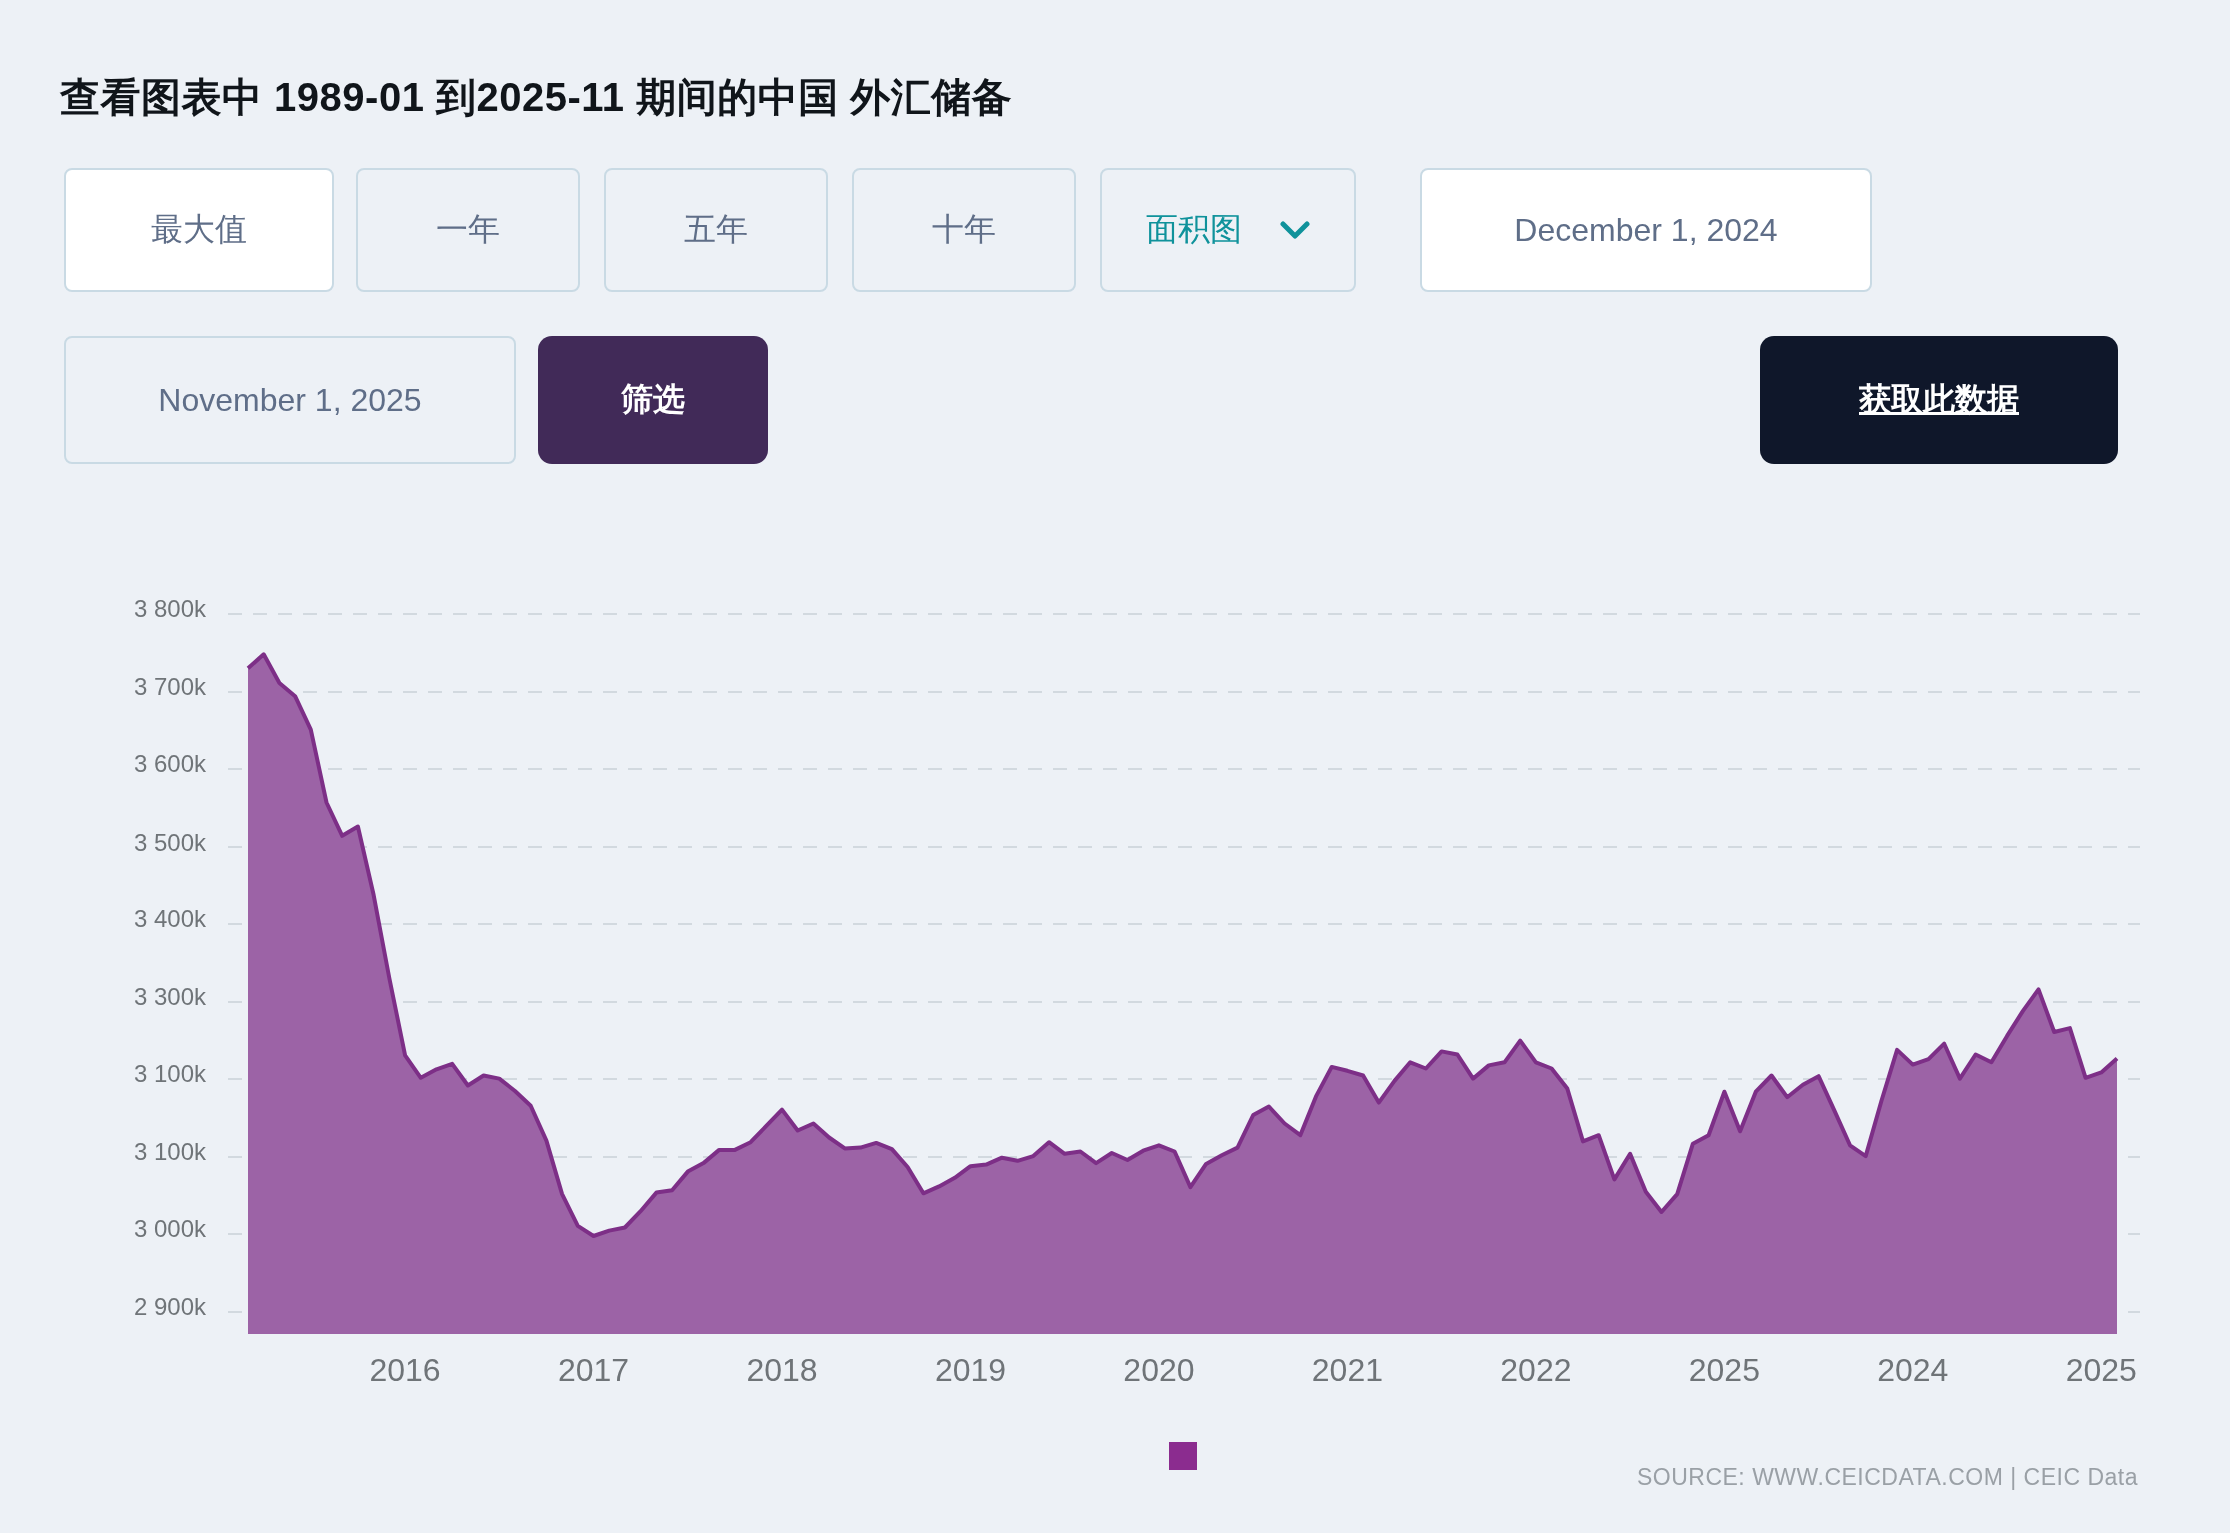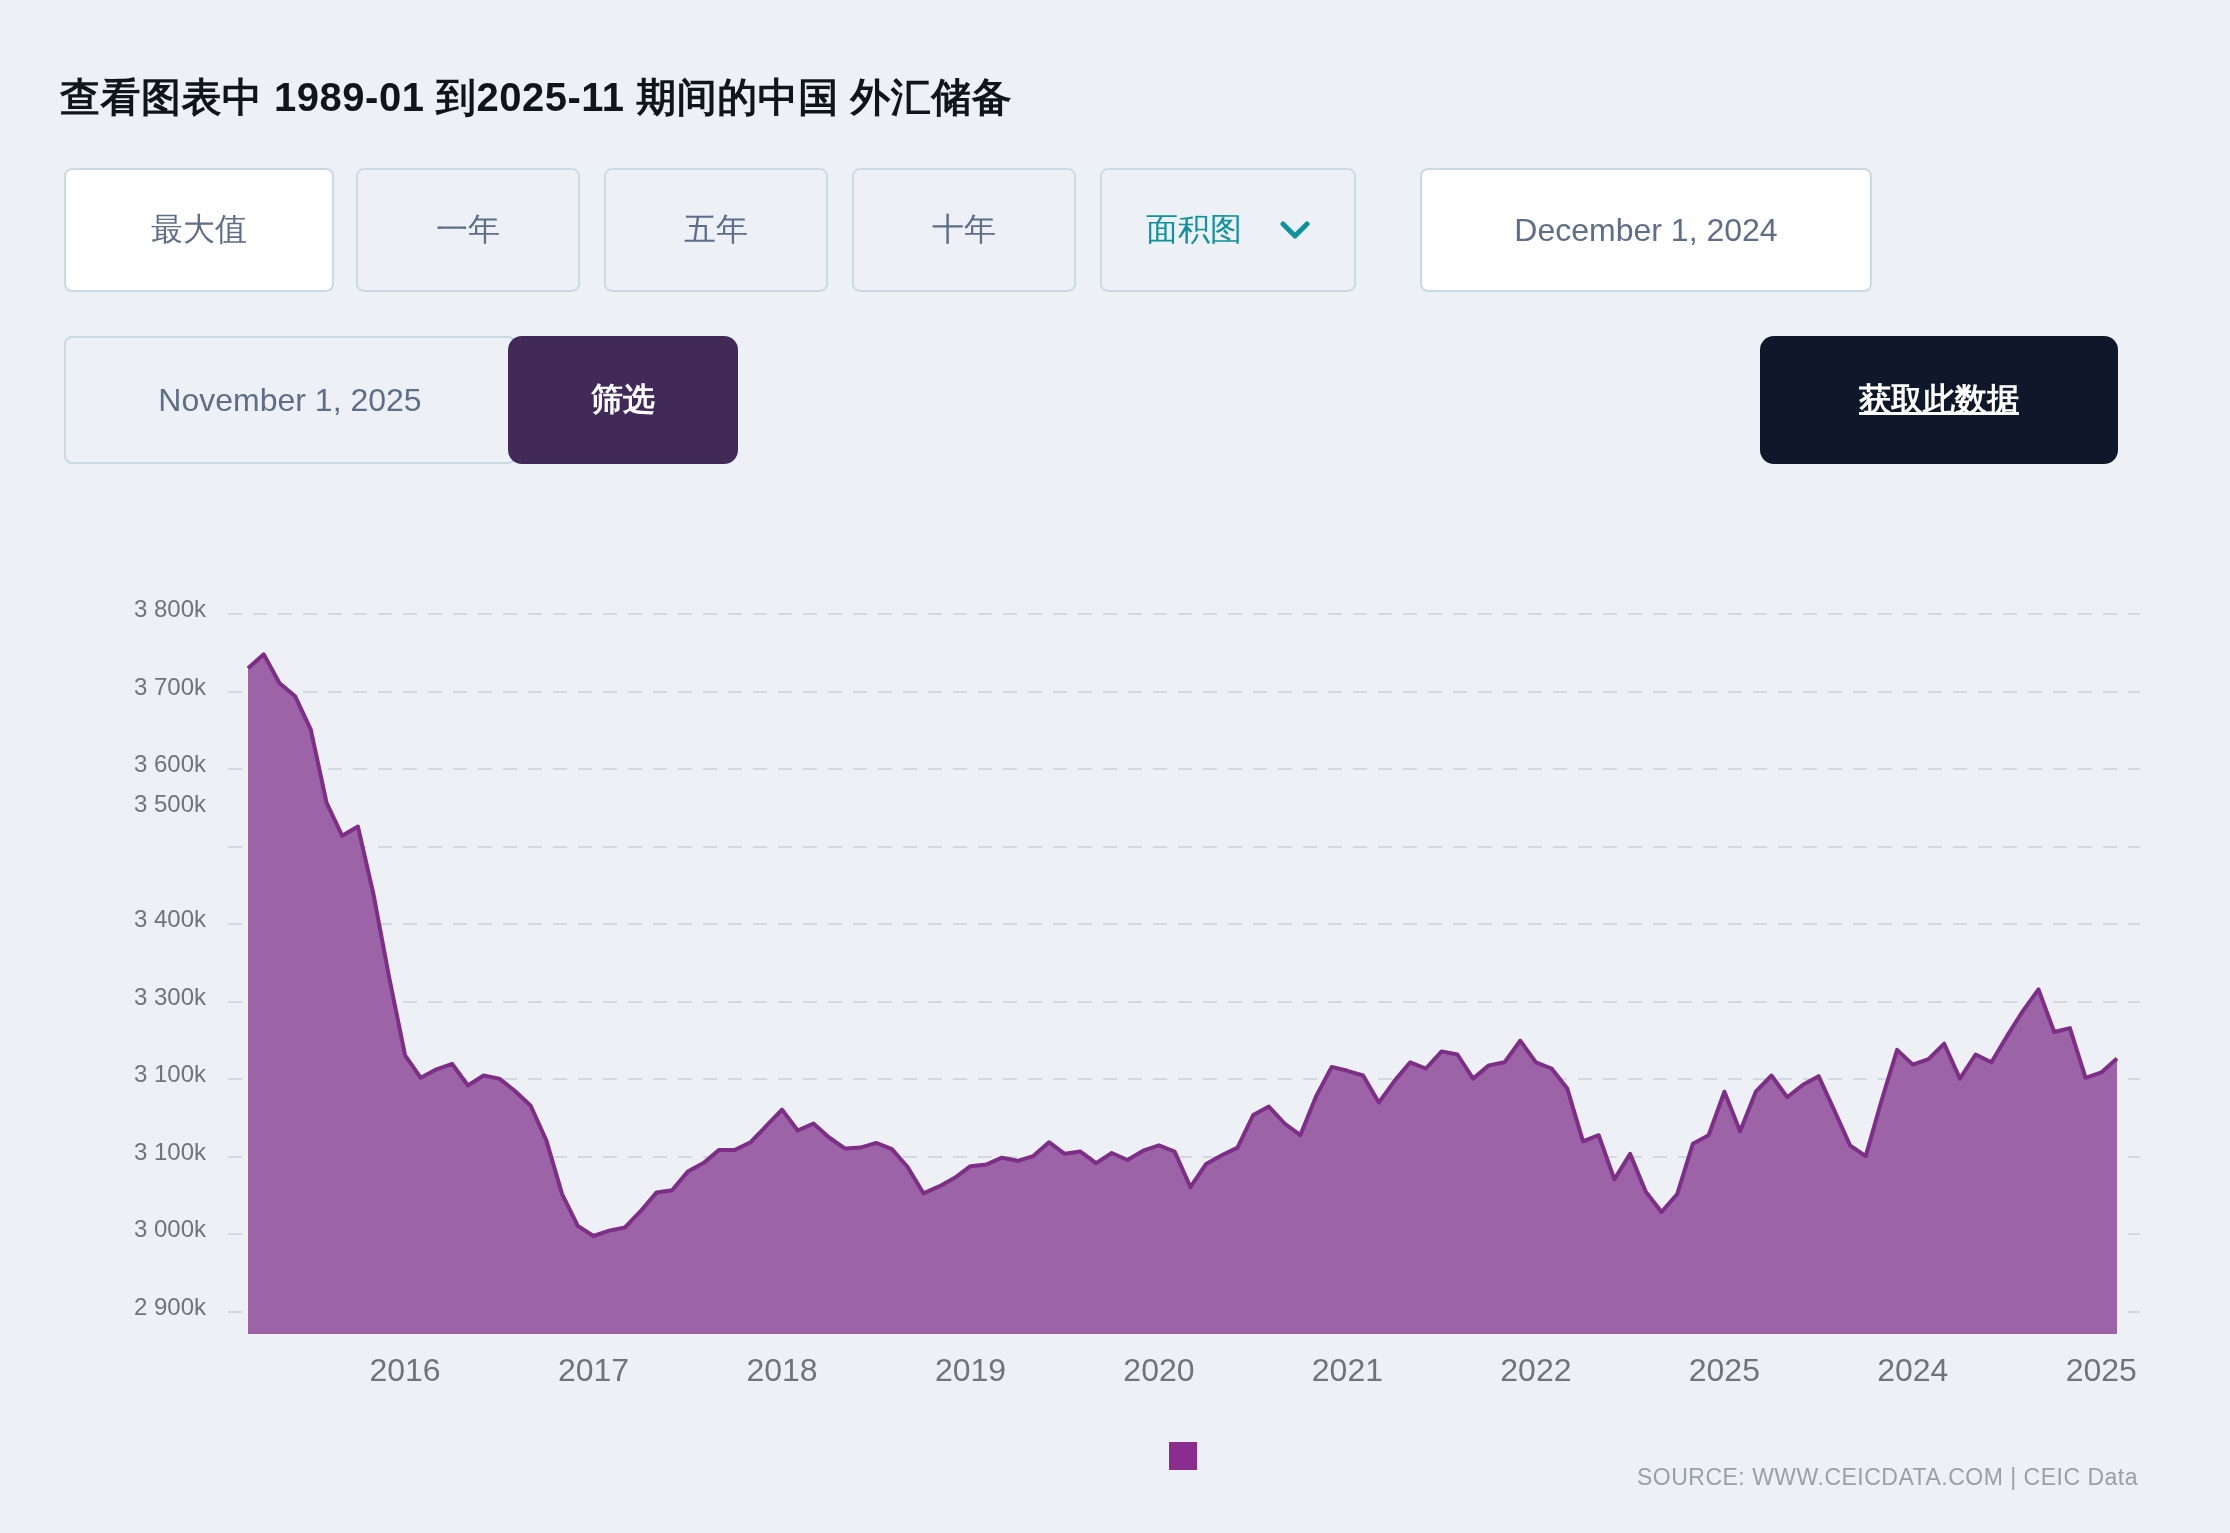--- a/index.html
+++ b/index.html
@@ -21,21 +21,21 @@
   }
   .btn.white{background:#ffffff;}
   .btn.row2{top:336px;height:128px;justify-content:center;}
   .dropdown{justify-content:space-between;padding:0 44px;}
   .dropdown .dd-label{color:#0f929b;}
   .chev{width:30px;height:20px;display:block;}
   .btn-solid{
     border:none;border-radius:14px;display:flex;align-items:center;justify-content:center;
     font-size:32px;font-weight:700;color:#ffffff;cursor:pointer;
   }
-  .filter{top:336px;left:508px;width:230px;height:128px;background:#412a58;}
+  .filter{top:336px;left:538px;width:230px;height:128px;background:#412a58;}
   .getdata{top:336px;left:1760px;width:358px;height:128px;background:#0f172a;text-decoration:underline;}
   .gridline{
     left:228px;width:1912px;height:2px;
     background:repeating-linear-gradient(90deg,#d2d9df 0 14px,rgba(0,0,0,0) 14px 25px);
   }
   .ylabel{
     left:0;width:206px;text-align:right;font-size:24px;color:#6f7478;
   }
   .xlabel{
     top:1352px;width:160px;margin-left:-80px;text-align:center;font-size:32px;color:#6f7478;
@@ -97,21 +97,21 @@
     <div class="abs gridline" style="top: 1000.78px;"></div>
     <div class="abs gridline" style="top: 1078.33px;"></div>
     <div class="abs gridline" style="top: 1155.89px;"></div>
     <div class="abs gridline" style="top: 1233.44px;"></div>
     <div class="abs gridline" style="top: 1311px;"></div>
   </div>
 <div id="ylabels">
     <div class="abs ylabel" style="top: 595px;">3 800k</div>
     <div class="abs ylabel" style="top: 672.556px;">3 700k</div>
     <div class="abs ylabel" style="top: 750.111px;">3 600k</div>
-    <div class="abs ylabel" style="top: 790px;">3 500k</div>
+    <div class="abs ylabel" style="top: 829px;">3 500k</div>
     <div class="abs ylabel" style="top: 905.222px;">3 400k</div>
     <div class="abs ylabel" style="top: 982.778px;">3 300k</div>
     <div class="abs ylabel" style="top: 1060.33px;">3 100k</div>
     <div class="abs ylabel" style="top: 1137.89px;">3 100k</div>
     <div class="abs ylabel" style="top: 1215.44px;">3 000k</div>
     <div class="abs ylabel" style="top: 1293px;">2 900k</div>
   </div>
 <svg id="area-svg" class="abs" width="2230" height="1533" viewBox="0 0 2230 1533">
   <path id="area-fill" fill="#9c63a6" stroke="none" d="M248,1334 L248.0,668.3 L263.7,654.3 L279.4,683.0 L295.1,696.2 L310.8,729.6 L326.5,802.5 L342.2,835.8 L357.9,826.5 L373.6,894.8 L389.4,978.5 L405.1,1055.3 L420.8,1077.8 L436.5,1069.3 L452.2,1063.8 L467.9,1085.5 L483.6,1075.5 L499.3,1078.6 L515.0,1091.0 L530.7,1105.7 L546.4,1140.6 L562.1,1194.1 L577.8,1225.9 L593.5,1236.0 L609.2,1230.6 L624.9,1227.5 L640.6,1211.2 L656.4,1192.6 L672.1,1190.2 L687.8,1171.6 L703.5,1163.1 L719.2,1149.9 L734.9,1149.9 L750.6,1142.2 L766.3,1125.9 L782.0,1109.6 L797.7,1130.5 L813.4,1123.5 L829.1,1137.5 L844.8,1148.4 L860.5,1147.6 L876.2,1142.9 L891.9,1149.1 L907.6,1167.0 L923.4,1193.3 L939.1,1186.4 L954.8,1177.8 L970.5,1166.2 L986.2,1164.6 L1001.9,1157.7 L1017.6,1160.8 L1033.3,1156.1 L1049.0,1142.2 L1064.7,1153.8 L1080.4,1151.5 L1096.1,1163.1 L1111.8,1153.0 L1127.5,1160.0 L1143.2,1150.7 L1158.9,1145.3 L1174.6,1151.5 L1190.4,1187.1 L1206.1,1163.9 L1221.8,1155.3 L1237.5,1147.6 L1253.2,1115.0 L1268.9,1106.5 L1284.6,1123.5 L1300.3,1135.2 L1316.0,1096.4 L1331.7,1066.9 L1347.4,1070.8 L1363.1,1075.5 L1378.8,1102.6 L1394.5,1080.9 L1410.2,1062.3 L1425.9,1068.5 L1441.6,1051.4 L1457.4,1054.5 L1473.1,1078.6 L1488.8,1065.4 L1504.5,1062.3 L1520.2,1040.6 L1535.9,1062.3 L1551.6,1068.5 L1567.3,1088.6 L1583.0,1141.4 L1598.7,1135.2 L1614.4,1179.4 L1630.1,1153.8 L1645.8,1191.8 L1661.5,1212.0 L1677.2,1194.1 L1692.9,1143.7 L1708.6,1135.2 L1724.4,1091.7 L1740.1,1131.3 L1755.8,1091.7 L1771.5,1075.5 L1787.2,1097.2 L1802.9,1084.8 L1818.6,1076.2 L1834.3,1110.4 L1850.0,1145.3 L1865.7,1156.1 L1881.4,1101.0 L1897.1,1049.9 L1912.8,1064.6 L1928.5,1059.2 L1944.2,1043.7 L1959.9,1078.6 L1975.6,1054.5 L1991.4,1062.3 L2007.1,1035.9 L2022.8,1011.1 L2038.5,989.4 L2054.2,1032.0 L2069.9,1028.1 L2085.6,1077.8 L2101.3,1072.4 L2117.0,1058.4 L2117,1334 Z"></path>
   <path id="area-line" fill="none" stroke="#7d2f87" stroke-width="4" stroke-linejoin="round" d="M248.0,668.3 L263.7,654.3 L279.4,683.0 L295.1,696.2 L310.8,729.6 L326.5,802.5 L342.2,835.8 L357.9,826.5 L373.6,894.8 L389.4,978.5 L405.1,1055.3 L420.8,1077.8 L436.5,1069.3 L452.2,1063.8 L467.9,1085.5 L483.6,1075.5 L499.3,1078.6 L515.0,1091.0 L530.7,1105.7 L546.4,1140.6 L562.1,1194.1 L577.8,1225.9 L593.5,1236.0 L609.2,1230.6 L624.9,1227.5 L640.6,1211.2 L656.4,1192.6 L672.1,1190.2 L687.8,1171.6 L703.5,1163.1 L719.2,1149.9 L734.9,1149.9 L750.6,1142.2 L766.3,1125.9 L782.0,1109.6 L797.7,1130.5 L813.4,1123.5 L829.1,1137.5 L844.8,1148.4 L860.5,1147.6 L876.2,1142.9 L891.9,1149.1 L907.6,1167.0 L923.4,1193.3 L939.1,1186.4 L954.8,1177.8 L970.5,1166.2 L986.2,1164.6 L1001.9,1157.7 L1017.6,1160.8 L1033.3,1156.1 L1049.0,1142.2 L1064.7,1153.8 L1080.4,1151.5 L1096.1,1163.1 L1111.8,1153.0 L1127.5,1160.0 L1143.2,1150.7 L1158.9,1145.3 L1174.6,1151.5 L1190.4,1187.1 L1206.1,1163.9 L1221.8,1155.3 L1237.5,1147.6 L1253.2,1115.0 L1268.9,1106.5 L1284.6,1123.5 L1300.3,1135.2 L1316.0,1096.4 L1331.7,1066.9 L1347.4,1070.8 L1363.1,1075.5 L1378.8,1102.6 L1394.5,1080.9 L1410.2,1062.3 L1425.9,1068.5 L1441.6,1051.4 L1457.4,1054.5 L1473.1,1078.6 L1488.8,1065.4 L1504.5,1062.3 L1520.2,1040.6 L1535.9,1062.3 L1551.6,1068.5 L1567.3,1088.6 L1583.0,1141.4 L1598.7,1135.2 L1614.4,1179.4 L1630.1,1153.8 L1645.8,1191.8 L1661.5,1212.0 L1677.2,1194.1 L1692.9,1143.7 L1708.6,1135.2 L1724.4,1091.7 L1740.1,1131.3 L1755.8,1091.7 L1771.5,1075.5 L1787.2,1097.2 L1802.9,1084.8 L1818.6,1076.2 L1834.3,1110.4 L1850.0,1145.3 L1865.7,1156.1 L1881.4,1101.0 L1897.1,1049.9 L1912.8,1064.6 L1928.5,1059.2 L1944.2,1043.7 L1959.9,1078.6 L1975.6,1054.5 L1991.4,1062.3 L2007.1,1035.9 L2022.8,1011.1 L2038.5,989.4 L2054.2,1032.0 L2069.9,1028.1 L2085.6,1077.8 L2101.3,1072.4 L2117.0,1058.4"></path>

